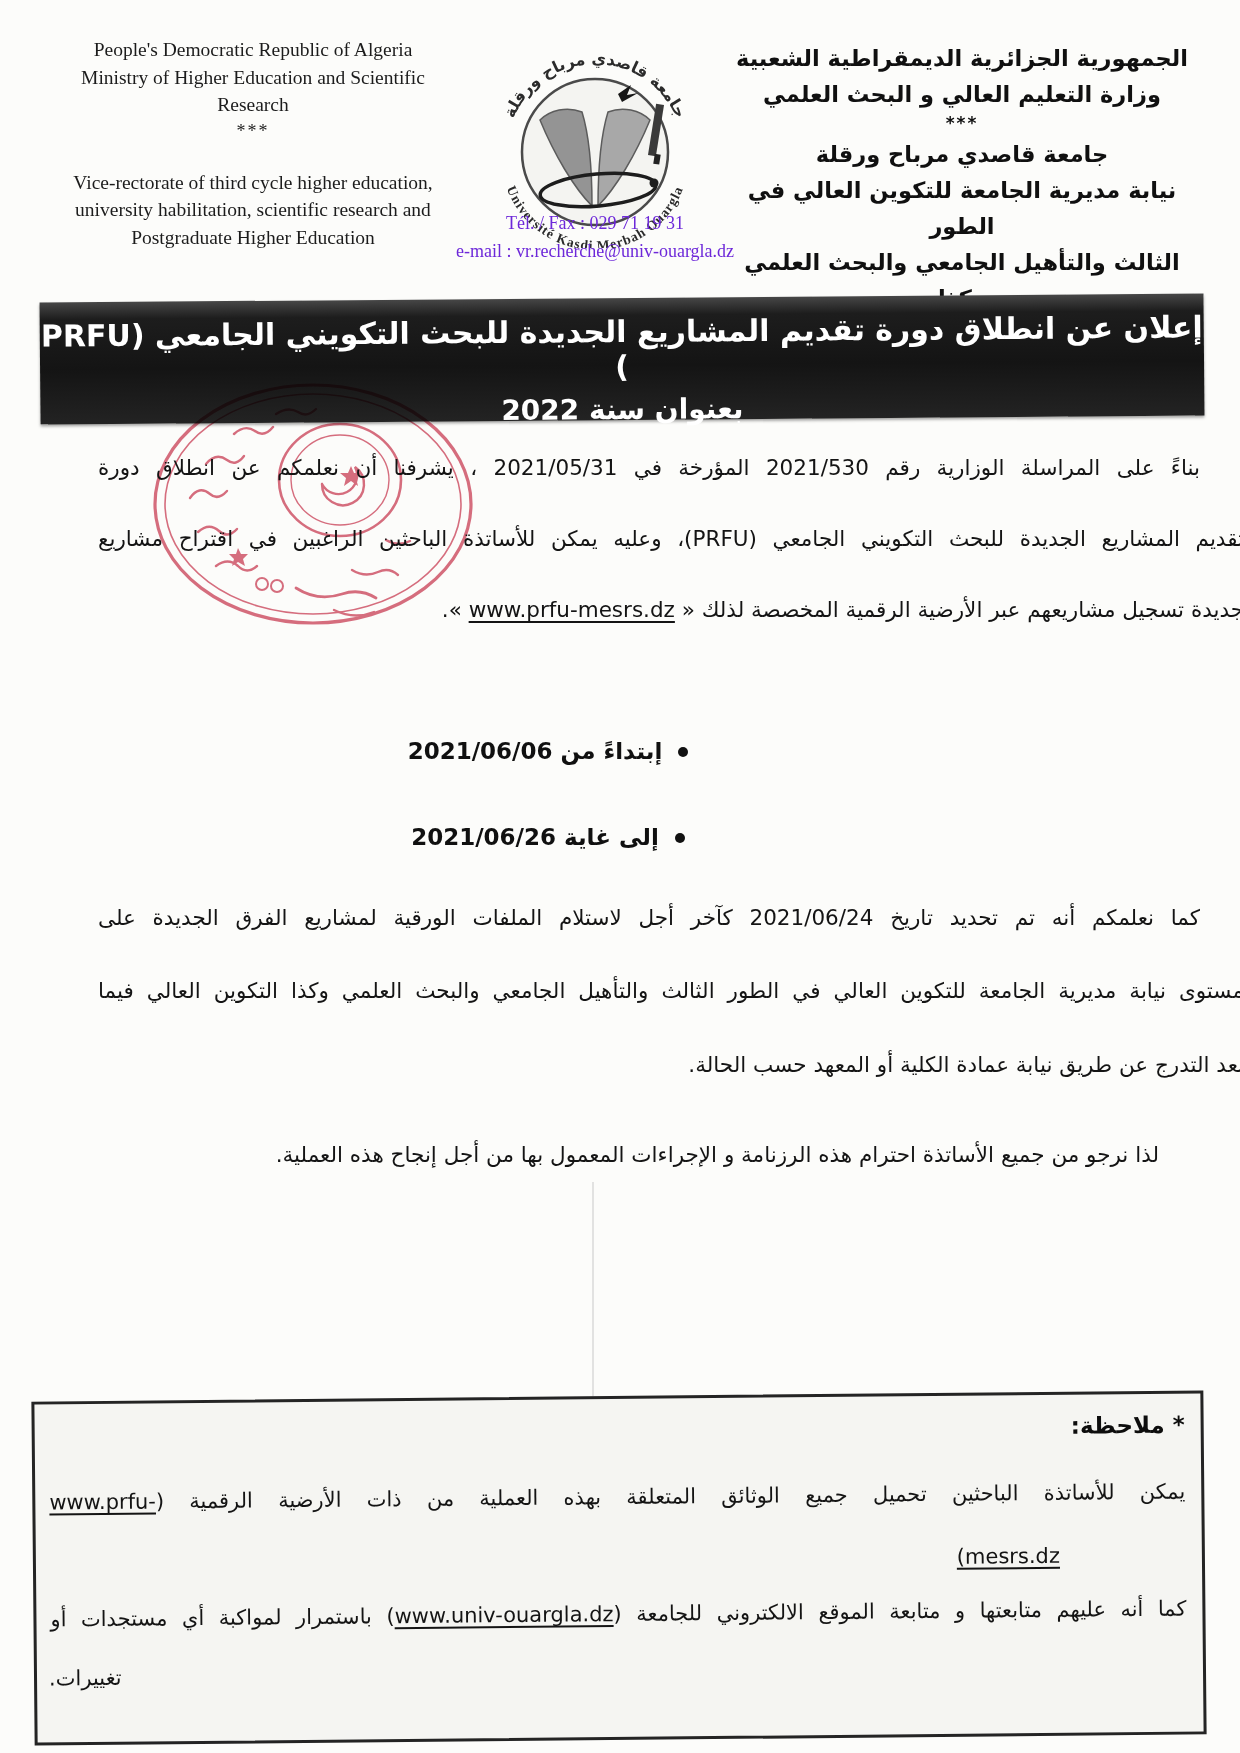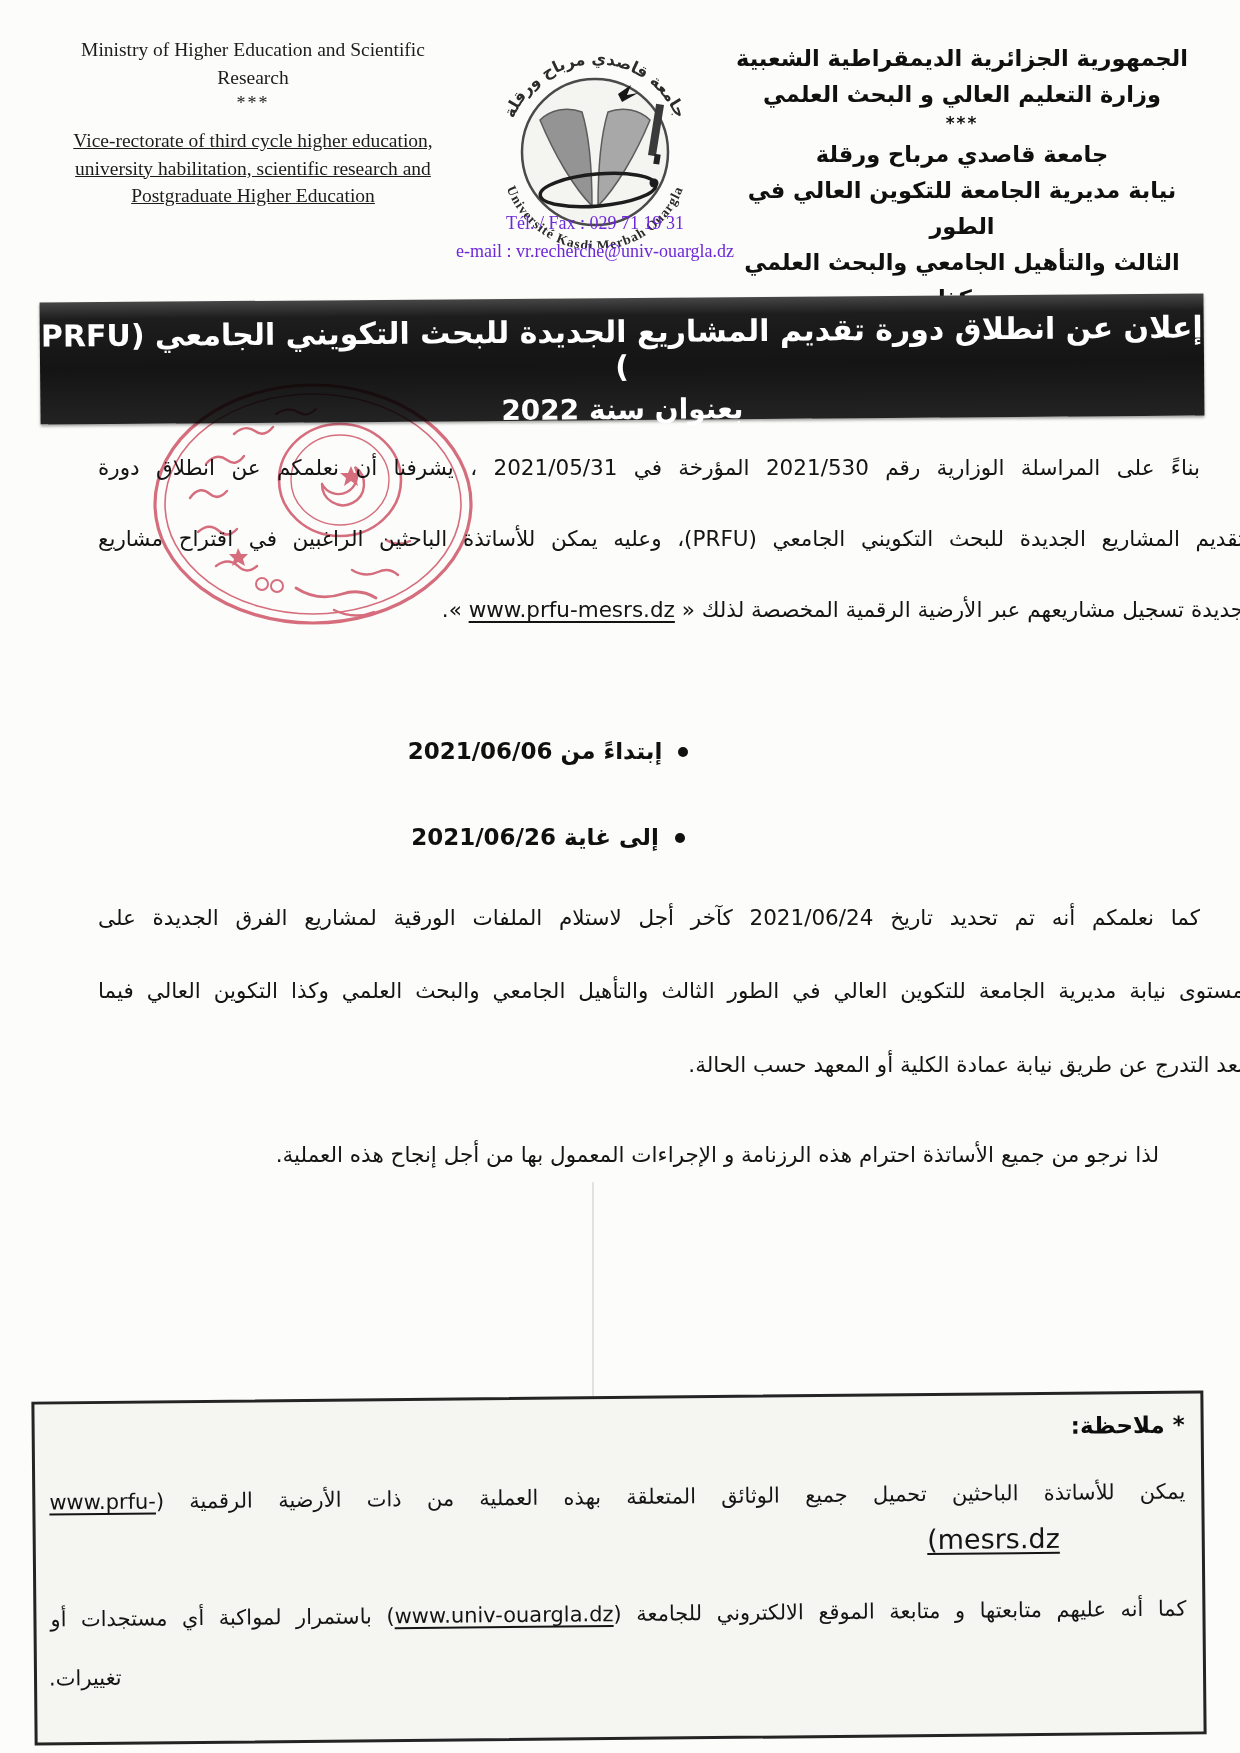--- a/index.html
+++ b/index.html
@@ -8,21 +8,21 @@
     background:#fcfcfa;color:#1a1a1a;
     font-family:"DejaVu Sans",sans-serif;
   }
   .abs{position:absolute;}
   
   .en-col{
     left:52px;top:36px;width:402px;text-align:center;
     font-family:"Liberation Serif",serif;font-size:19.5px;line-height:1.42;color:#1c1c1c;
   }
   .en-col .stars{letter-spacing:2px;font-size:18px;}
-  .en-col .block2{margin-top:10px;text-decoration:underline;}
+  .en-col .block2{margin-top:24px;}
   .logo-wrap{left:468px;top:42px;width:254px;height:206px;}
   .contact{
     left:438px;top:210px;width:314px;text-align:center;
     font-family:"Liberation Serif",serif;font-size:18px;line-height:1.55;color:#6d28d9;
   }
   .ar-col{
     left:728px;top:40px;width:468px;text-align:center;direction:rtl;
     font-weight:bold;font-size:22.5px;line-height:1.6;color:#101010;
   }
   .ar-col .stars{font-size:17px;font-weight:bold;letter-spacing:2px;line-height:1.4;}
@@ -58,28 +58,29 @@
     left:33px;top:1396px;width:1172px;height:344px;box-sizing:border-box;
     border:3px solid #242424;background:#f5f5f2;transform:rotate(-0.55deg);
   }
   .note-box .abs{position:absolute;}
   .note-title{top:18px;right:16px;font-size:23px;font-weight:bold;direction:rtl;color:#0d0d0d;}
   .note-line{
     right:16px;left:14px;direction:rtl;font-size:21px;color:#141414;
     text-align:justify;text-align-last:justify;white-space:nowrap;
   }
   .nl1{top:86px;}
-  .nl2{top:128px;right:142px;left:auto;text-align:right;text-align-last:right;font-size:27px;}
+  .nl2{top:149px;right:142px;left:auto;text-align:right;text-align-last:right;font-size:21px;}
   .nl3{top:203px;}
   .nl4{top:262px;left:12px;right:auto;text-align:left;text-align-last:left;}
 </style>
 </head>
 <body>
 
 <div class="abs en-col">
+  <div>People's Democratic Republic of Algeria</div>
   <div>Ministry of Higher Education and Scientific Research</div>
   <div class="stars">***</div>
   <div class="block2">Vice-rectorate of third cycle higher education, university habilitation, scientific research  and Postgraduate Higher Education</div>
 </div>
 
 <div class="abs logo-wrap">
   <svg width="254" height="206" viewBox="0 0 254 206">
     <defs>
       <path id="arcTop" d="M 39 110 A 88 88 0 0 1 215 110" fill="none"></path>
       <path id="arcBot" d="M 33 114 A 94 94 0 0 0 221 114" fill="none"></path>

